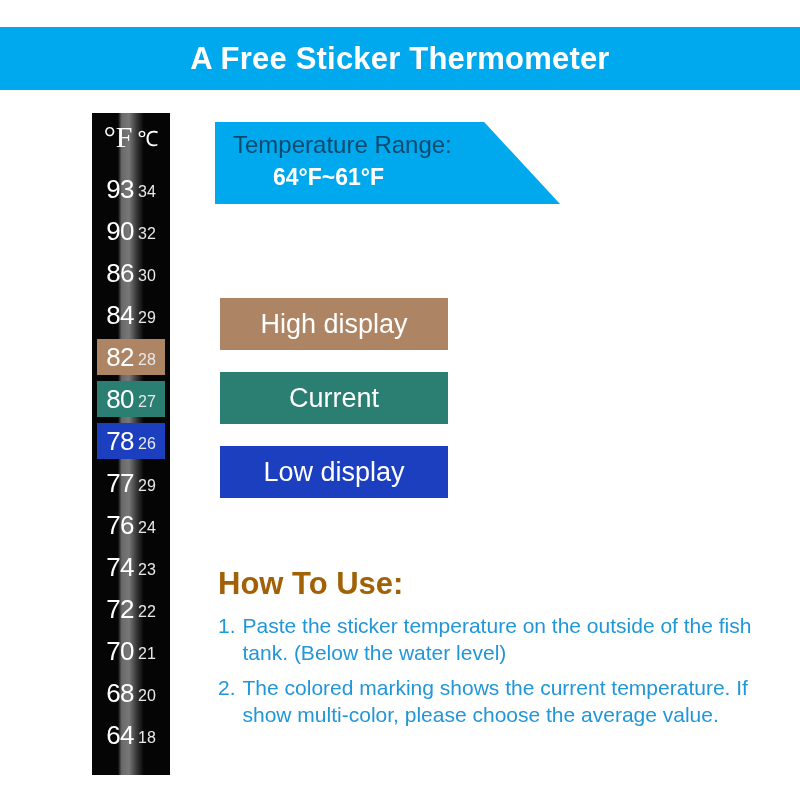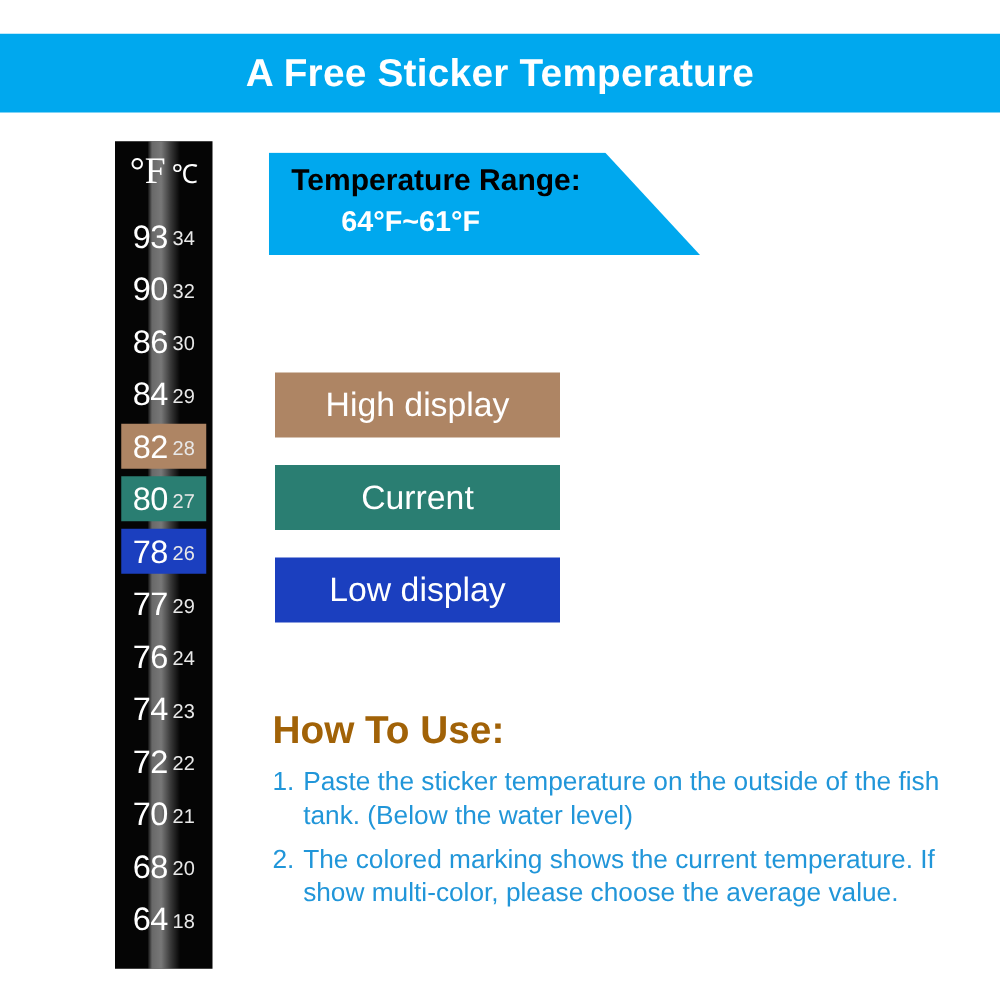--- a/index.html
+++ b/index.html
@@ -131,23 +131,23 @@
     left: 215px;
     top: 122px;
     width: 345px;
     height: 82px;
     background: #00a8ee;
     clip-path: polygon(0 0, 78% 0, 100% 100%, 0 100%);
     padding: 9px 0 0 18px;
     box-sizing: border-box;
   }
   #range-label {
-    color: #000000;
+    color: #0c4a6e;
     font-size: 24px;
-    font-weight: bold;
+    font-weight: normal;
     line-height: 1.2;
   }
   #range-value {
     color: #ffffff;
     font-size: 23px;
     font-weight: bold;
     line-height: 1.2;
     margin-left: 40px;
     margin-top: 4px;
   }
@@ -198,21 +198,21 @@
     margin-right: 7px;
   }
   .howto-text {
     flex: 1 1 auto;
   }
 </style>
 </head>
 <body>
 
 <div id="header-banner">
-  <div id="header-title">A Free Sticker Temperature</div>
+  <div id="header-title">A Free Sticker Thermometer</div>
 </div>
 
 <div id="thermometer-strip">
   <div id="strip-gradient"></div>
   <div id="strip-units">
     <span id="unit-f">°F</span>
     <span id="unit-c">℃</span>
   </div>
   <div id="strip-rows">
       <div class="strip-row">

